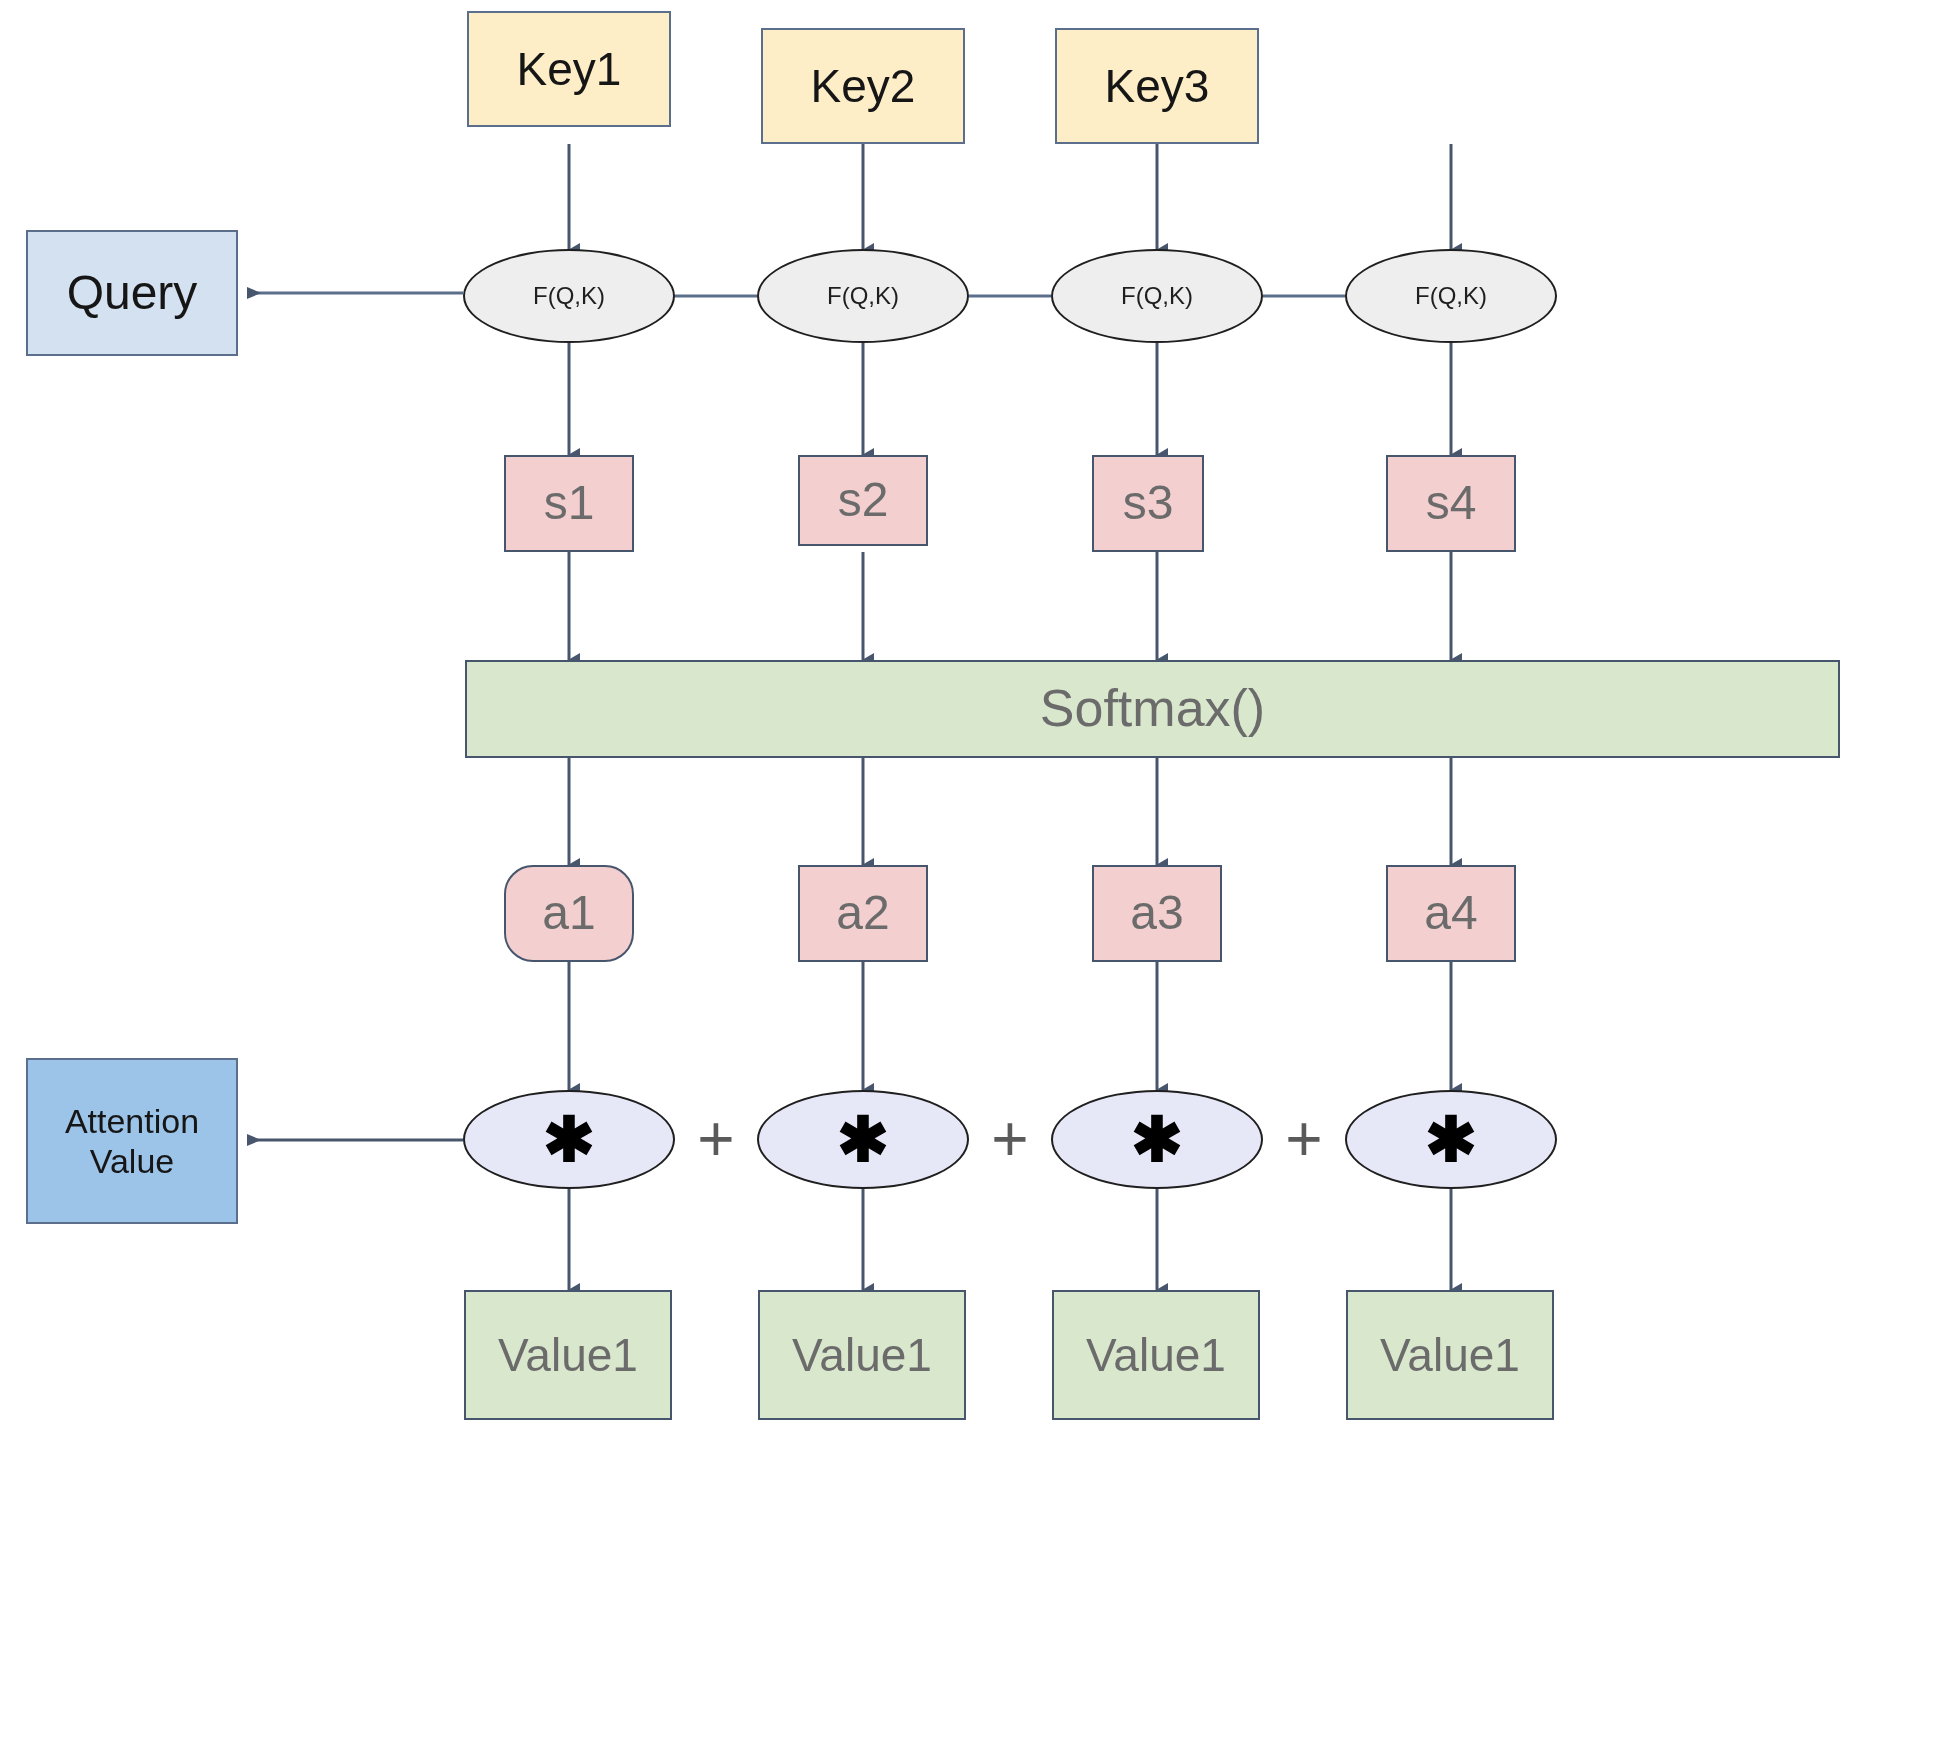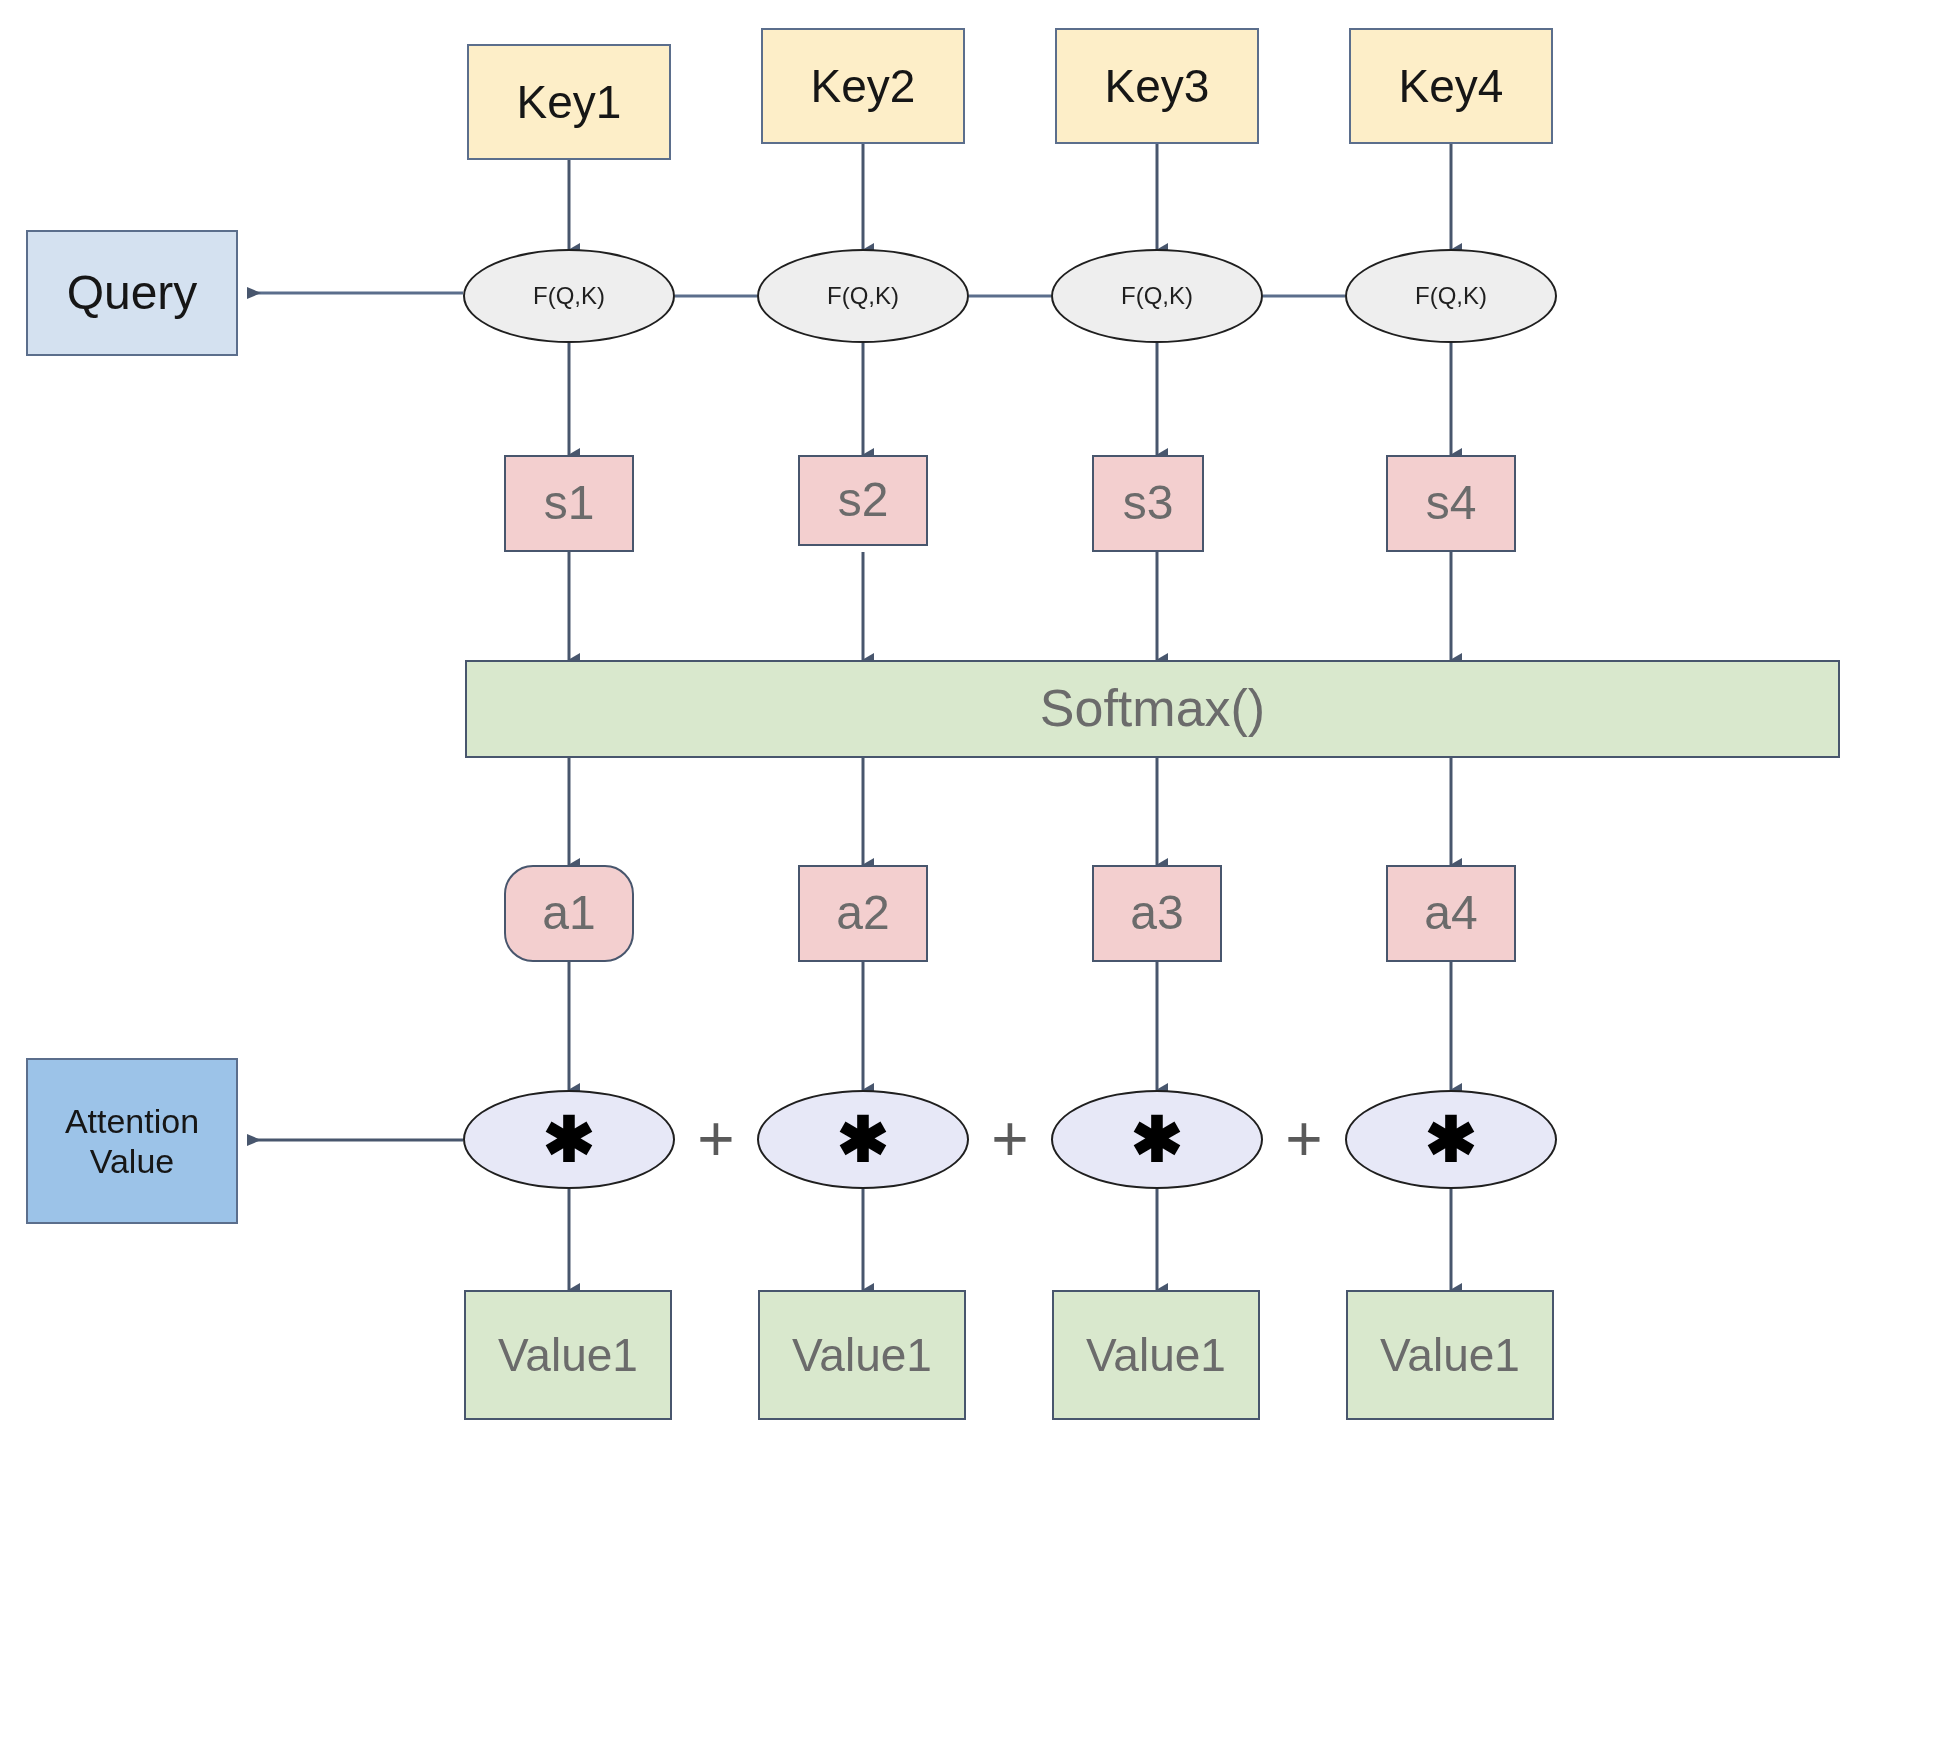--- a/index.html
+++ b/index.html
@@ -173,31 +173,28 @@
     </g>
 
     <g stroke="#48566d" stroke-width="3" fill="none">
       <line x1="569" y1="1189" x2="569" y2="1290" marker-end="url(#arrowDown)"></line>
       <line x1="863" y1="1189" x2="863" y2="1290" marker-end="url(#arrowDown)"></line>
       <line x1="1157" y1="1189" x2="1157" y2="1290" marker-end="url(#arrowDown)"></line>
       <line x1="1451" y1="1189" x2="1451" y2="1290" marker-end="url(#arrowDown)"></line>
     </g>
   </svg>
 
-  <div class="node key-box" style="left:467px;  top:44px; width:204px; height:116px;">
+  <div class="node key-box" style="left:467px;  top:11px; width:204px; height:116px;">
     <span>Key1</span>
   </div>
   <div class="node key-box" style="left:761px;  top:28px; width:204px; height:116px;">
     <span>Key2</span>
   </div>
   <div class="node key-box" style="left:1055px; top:28px; width:204px; height:116px;">
     <span>Key3</span>
-  </div>
-  <div class="node key-box" style="left:1349px; top:28px; width:204px; height:116px;">
-    <span>Key4</span>
   </div>
 
   <div class="node query-box" style="left:26px; top:230px; width:212px; height:126px;">
     <span>Query</span>
   </div>
 
   <div class="node fqk-ellipse" style="left:463px;  top:249px; width:212px; height:94px;">
     <span>F(Q,K)</span>
   </div>
   <div class="node fqk-ellipse" style="left:757px;  top:249px; width:212px; height:94px;">

